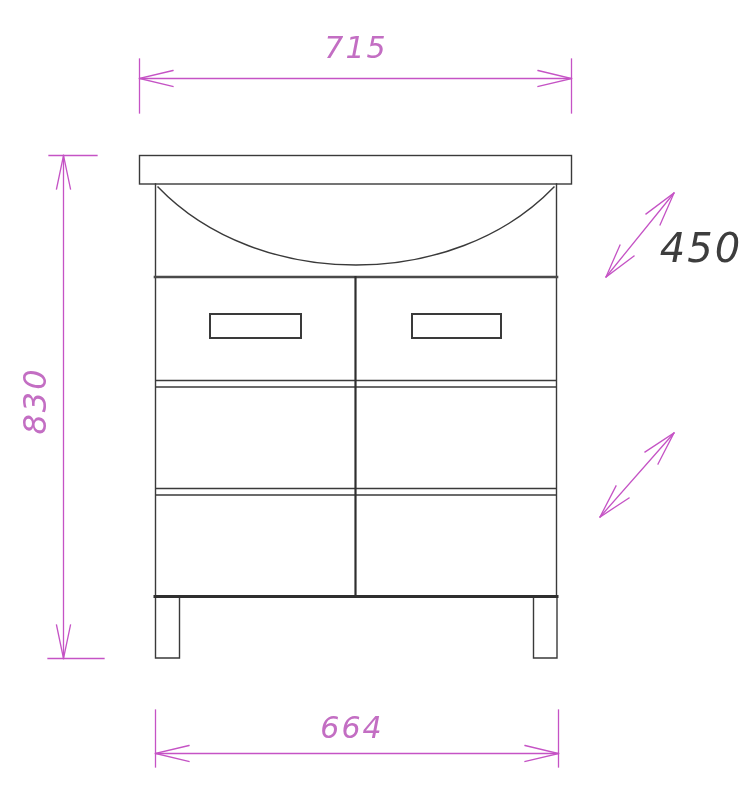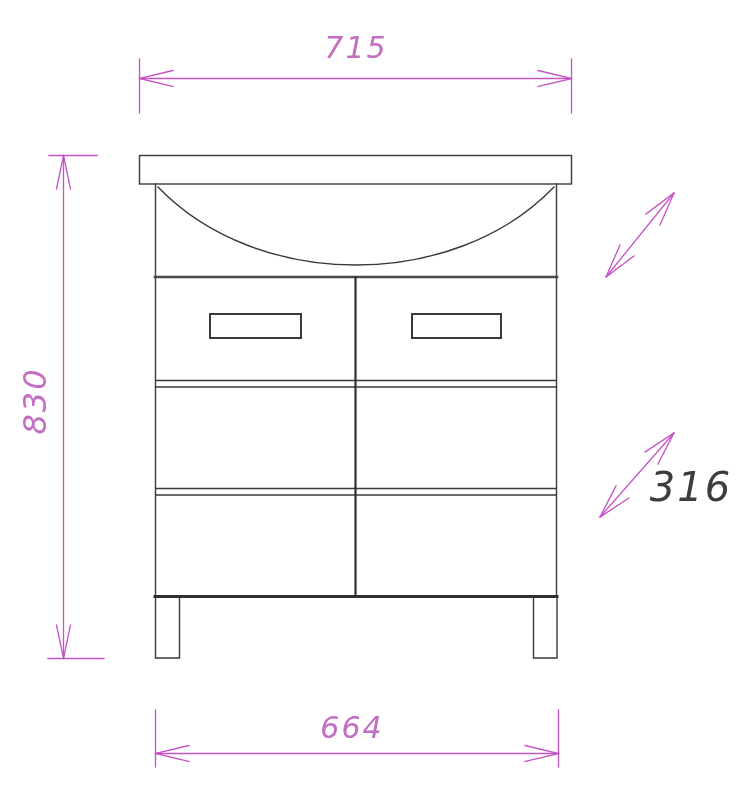--- a/index.html
+++ b/index.html
@@ -85,18 +85,18 @@
       <line x1="600" y1="517" x2="674" y2="433"></line>
       <path d="M600,517 L629,498 M600,517 L616,486"></path>
       <path d="M674,433 L658,464 M674,433 L645,452"></path>
     </g>
   </svg>
 
   <div class="dim-label magenta" style="left:356px;top:47px;">715</div>
 
   <div class="dim-label magenta vertical" style="left:35px;top:401px;color:#c36ec3;">830</div>
 
+  <div class="dim-label dark" style="left:701px;top:248px;">450</div>
 
-  <div class="dim-label dark" style="left:691px;top:487px;">316</div>
 
   <div class="dim-label magenta" style="left:352px;top:727px;">664</div>
 
 </div>
 
 </body></html>

